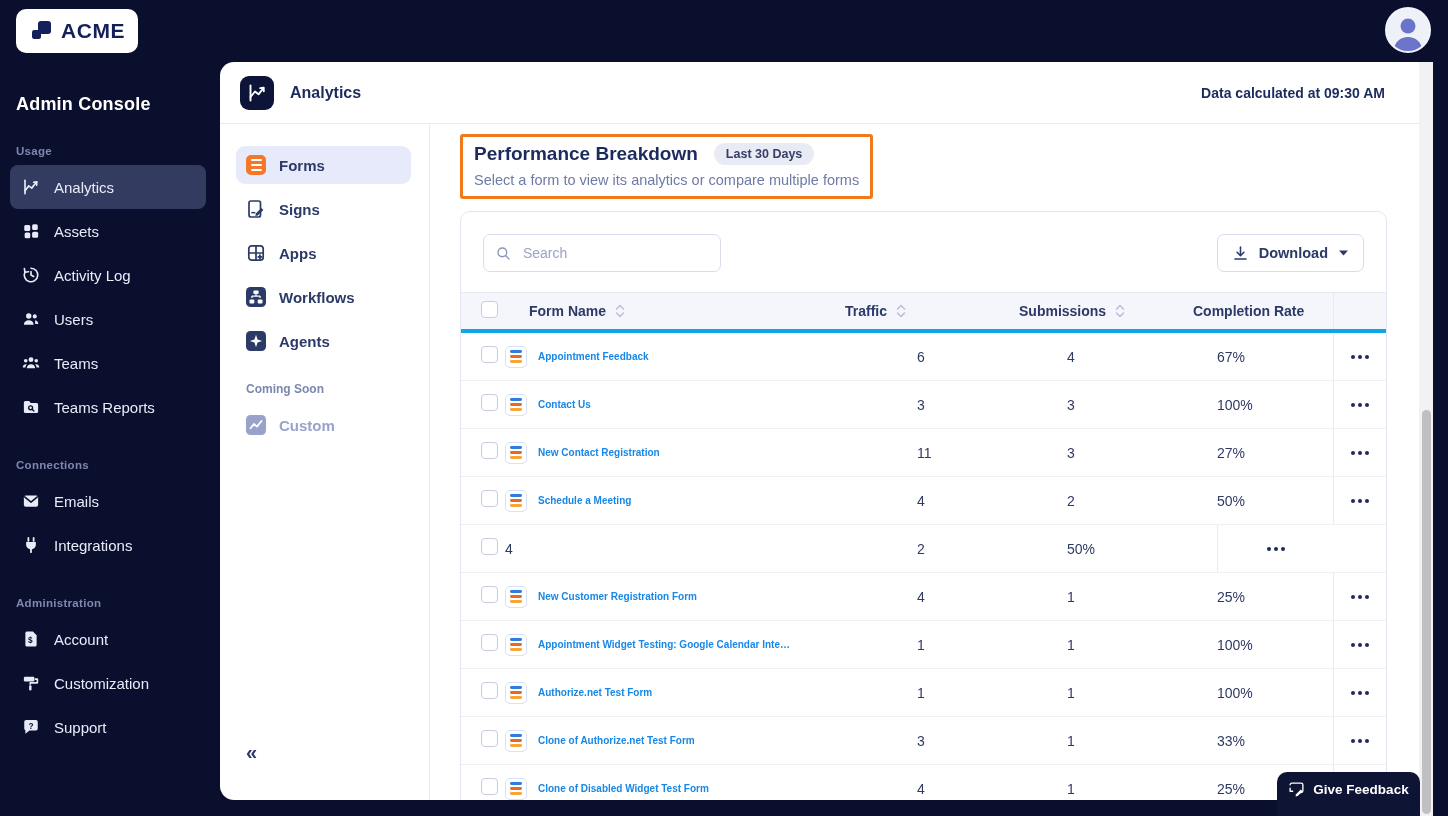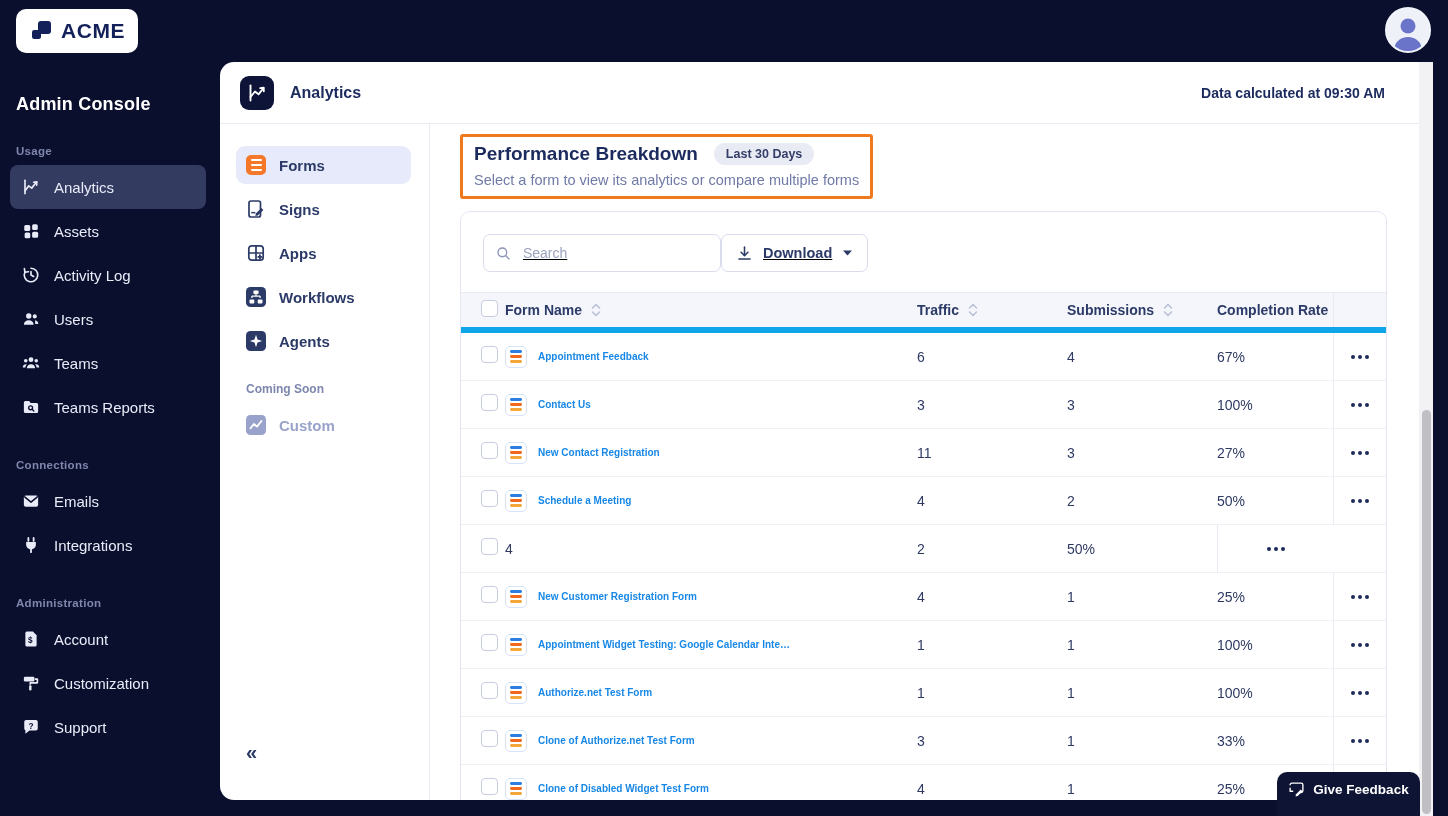--- a/index.html
+++ b/index.html
@@ -53,31 +53,31 @@
   #main{flex:1;padding:10px 46px 0 30px;position:relative;overflow:hidden;}
   #perf-annotation{width:fit-content;border:3px solid #f0791c;border-radius:3px;padding:6px 11px 8px;}
   .perf-title-row{display:flex;align-items:center;gap:16px;}
   .perf-title{font-size:19px;font-weight:700;color:#1c2b5e;}
   .badge{background:#e9ebf4;color:#343d68;font-size:12.5px;font-weight:600;padding:4px 12px;
     border-radius:12px;white-space:nowrap;}
   .perf-subtitle{margin-top:7px;font-size:14.5px;color:#6f7aa6;}
 
   
   #card{margin-top:12px;width:927px;height:900px;border:1px solid #e3e6f2;border-radius:10px;background:#fff;}
-  .card-toolbar{display:flex;align-items:center;justify-content:flex-start;padding:22px 22px 20px;text-decoration:underline;}
+  .card-toolbar{display:flex;align-items:center;justify-content:space-between;padding:22px 22px 20px;}
   .search-box{width:238px;height:38px;border:1px solid #d9dcec;border-radius:7px;display:flex;
     align-items:center;gap:10px;padding:0 12px;}
   .search-box input{border:none;outline:none;font-size:14px;color:#333;width:100%;
     font-family:"Liberation Sans",sans-serif;background:transparent;}
   .search-box input::placeholder{color:#9aa3c0;}
   .download-btn{height:38px;border:1px solid #d9dcec;border-radius:7px;display:flex;align-items:center;
     gap:10px;padding:0 14px;font-size:14.5px;font-weight:600;color:#2b3a67;background:#fff;cursor:pointer;
     font-family:"Liberation Sans",sans-serif;}
   .grid-row{display:grid;grid-template-columns:44px 1fr 150px 150px 116px 53px;align-items:center;}
-  .thead{height:41px;background:#f5f6fb;border-top:1px solid #e9ebf3;border-bottom:6px solid #0ea5e9;}
+  .thead{height:41px;background:#f5f6fb;border-top:1px solid #e9ebf3;border-bottom:4px solid #0ea5e9;gap:24px;}
   .th{font-size:14px;font-weight:700;color:#2b3a67;display:flex;align-items:center;gap:8px;}
   .trow{height:48px;border-bottom:1px solid #eef0f6;}
   .c-check{padding-left:20px;}
   .checkbox{width:17px;height:17px;border:1.6px solid #c7cde0;border-radius:4px;background:#fff;
     display:inline-block;cursor:pointer;}
   .c-name{display:flex;align-items:center;gap:11px;padding-right:14px;min-width:0;}
   .form-doc{width:22px;height:22px;border:1px solid #d8e2f6;border-radius:5px;background:#fff;
     display:flex;flex-direction:column;align-items:center;justify-content:center;gap:2px;flex-shrink:0;}
   .form-doc i{display:block;width:12px;height:2.8px;border-radius:1.4px;}
   .form-doc .b1{background:#2e7ce0;}.form-doc .b2{background:#f0681c;}.form-doc .b3{background:#f3a73a;}

